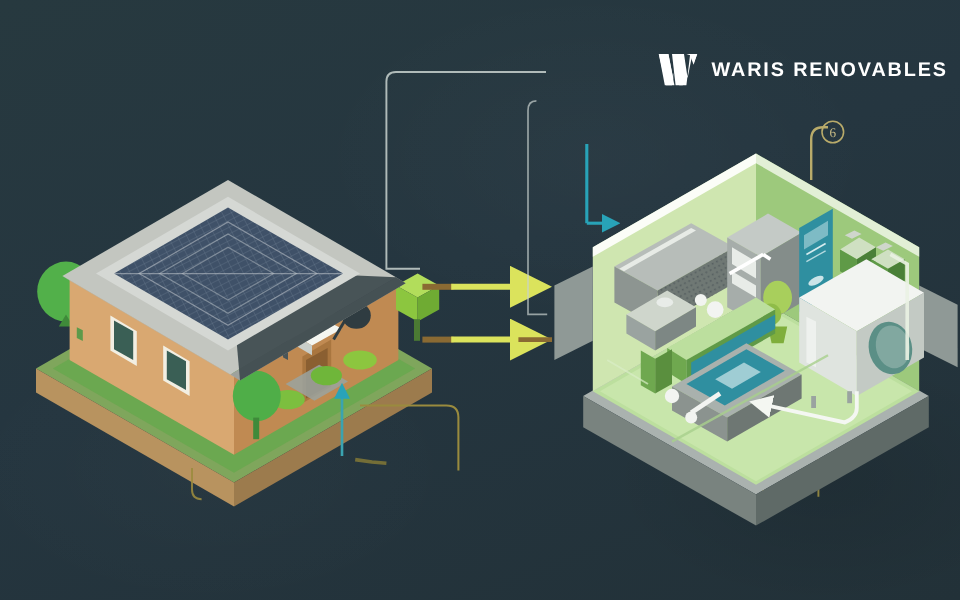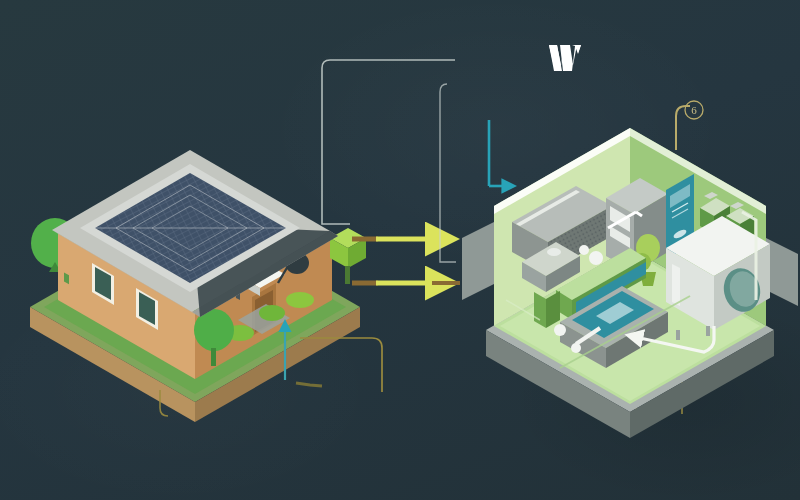--- a/index.html
+++ b/index.html
@@ -323,15 +323,16 @@
     </g>
   </svg>
 
   <div id="brand">
     <svg class="mark" viewBox="0 0 34 30">
       <path d="M1 2 H9 L13 22 L16 2 H22 L25 22 L29 2 H33 L30 10 L29 2 L27 3 L24 28 H18 L15 12 L12 28 H6 Z" fill="#ffffff"></path>
       <path d="M1 2 H9 L14 28 H7 Z" fill="#ffffff"></path>
       <path d="M12 2 H18 L21 28 H15 Z" fill="#ffffff"></path>
       <path d="M24 2 H33 L30 11 L27 3 Z" fill="#ffffff"></path>
     </svg>
+    <span class="wordmark">WARIS RENOVABLES</span>
   </div>
 
 </div>
 
 </body></html>

